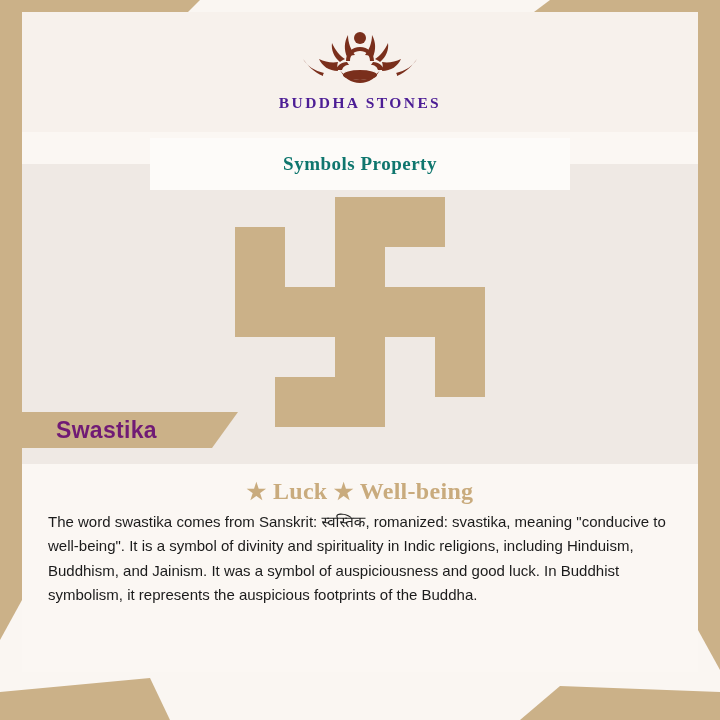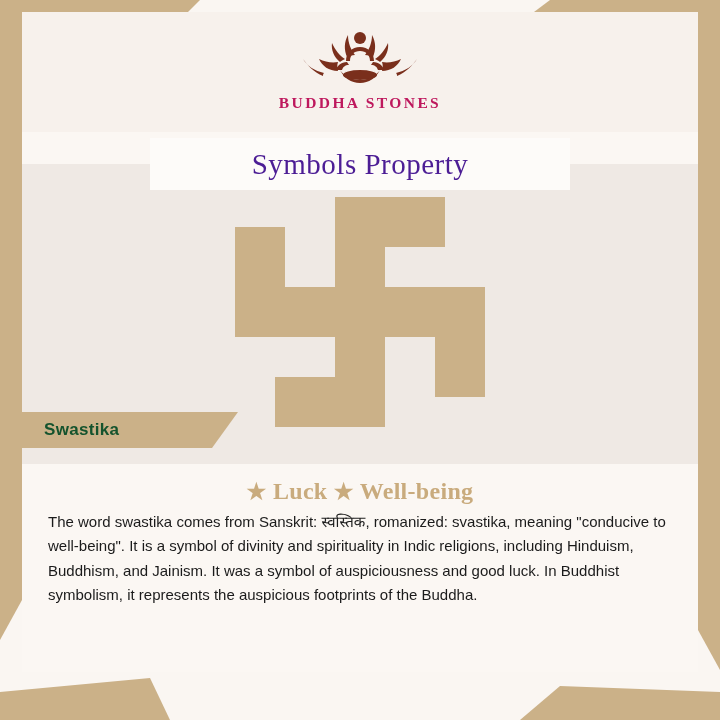--- a/index.html
+++ b/index.html
@@ -97,41 +97,41 @@
   .logo-mark {
     width: 132px;
     height: 64px;
     display: block;
   }
   .brand-name {
     margin-top: 4px;
     font-size: 15.5px;
     letter-spacing: 2.4px;
     font-weight: bold;
-    color: #be185d;
+    color: #4c1d95;
     font-family: "Liberation Serif", serif;
   }
 
   
   .title-bar {
     position: absolute;
     left: 128px;
     top: 126px;
     width: 420px;
     height: 52px;
     background: #fdfbf9;
     display: flex;
     align-items: center;
     justify-content: center;
     box-shadow: 0 0 0 0 transparent;
   }
   .title-text {
-    font-size: 29px;
-    font-weight: normal;
-    color: #4c1d95;
+    font-size: 19px;
+    font-weight: bold;
+    color: #0f766e;
     letter-spacing: 0.5px;
     font-family: "Liberation Serif", serif;
   }
 
   
   .symbol-stage {
     position: absolute;
     left: 0;
     top: 152px;
     width: 676px;
@@ -152,24 +152,24 @@
     left: 0px;
     top: 400px;
     width: 216px;
     height: 36px;
     background: #cbb188;
     clip-path: polygon(0 0, 216px 0, 190px 36px, 0 36px);
     display: flex;
     align-items: center;
   }
   .label-tag span {
-    color: #14532d;
-    font-weight: bold;
-    font-size: 17px;
-    margin-left: 22px;
+    color: #701a75;
+    font-weight: bold;
+    font-size: 23px;
+    margin-left: 34px;
     letter-spacing: 0.3px;
   }
 
   
   .keywords {
     position: absolute;
     left: 0;
     top: 458px;
     width: 676px;
     text-align: center;

